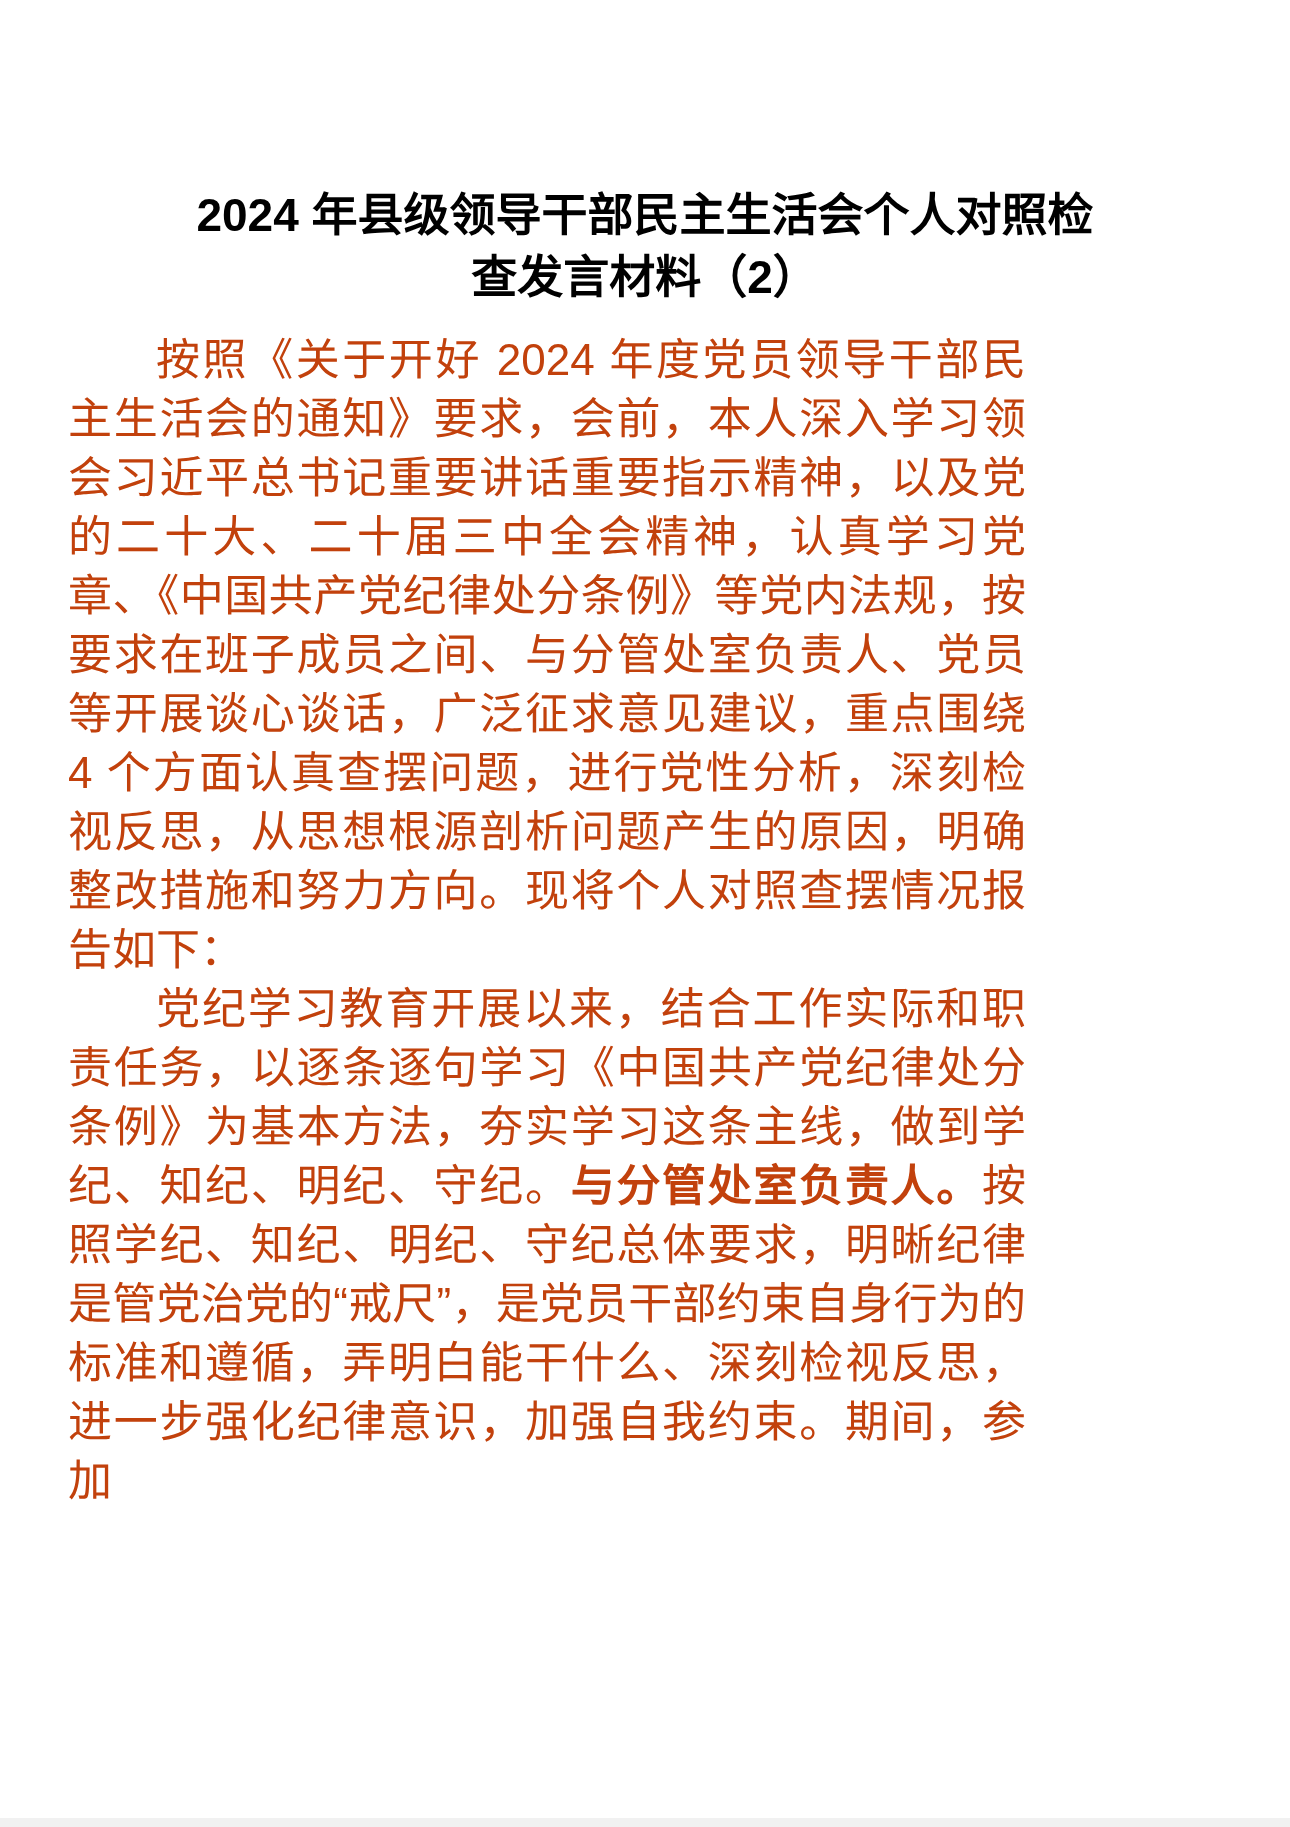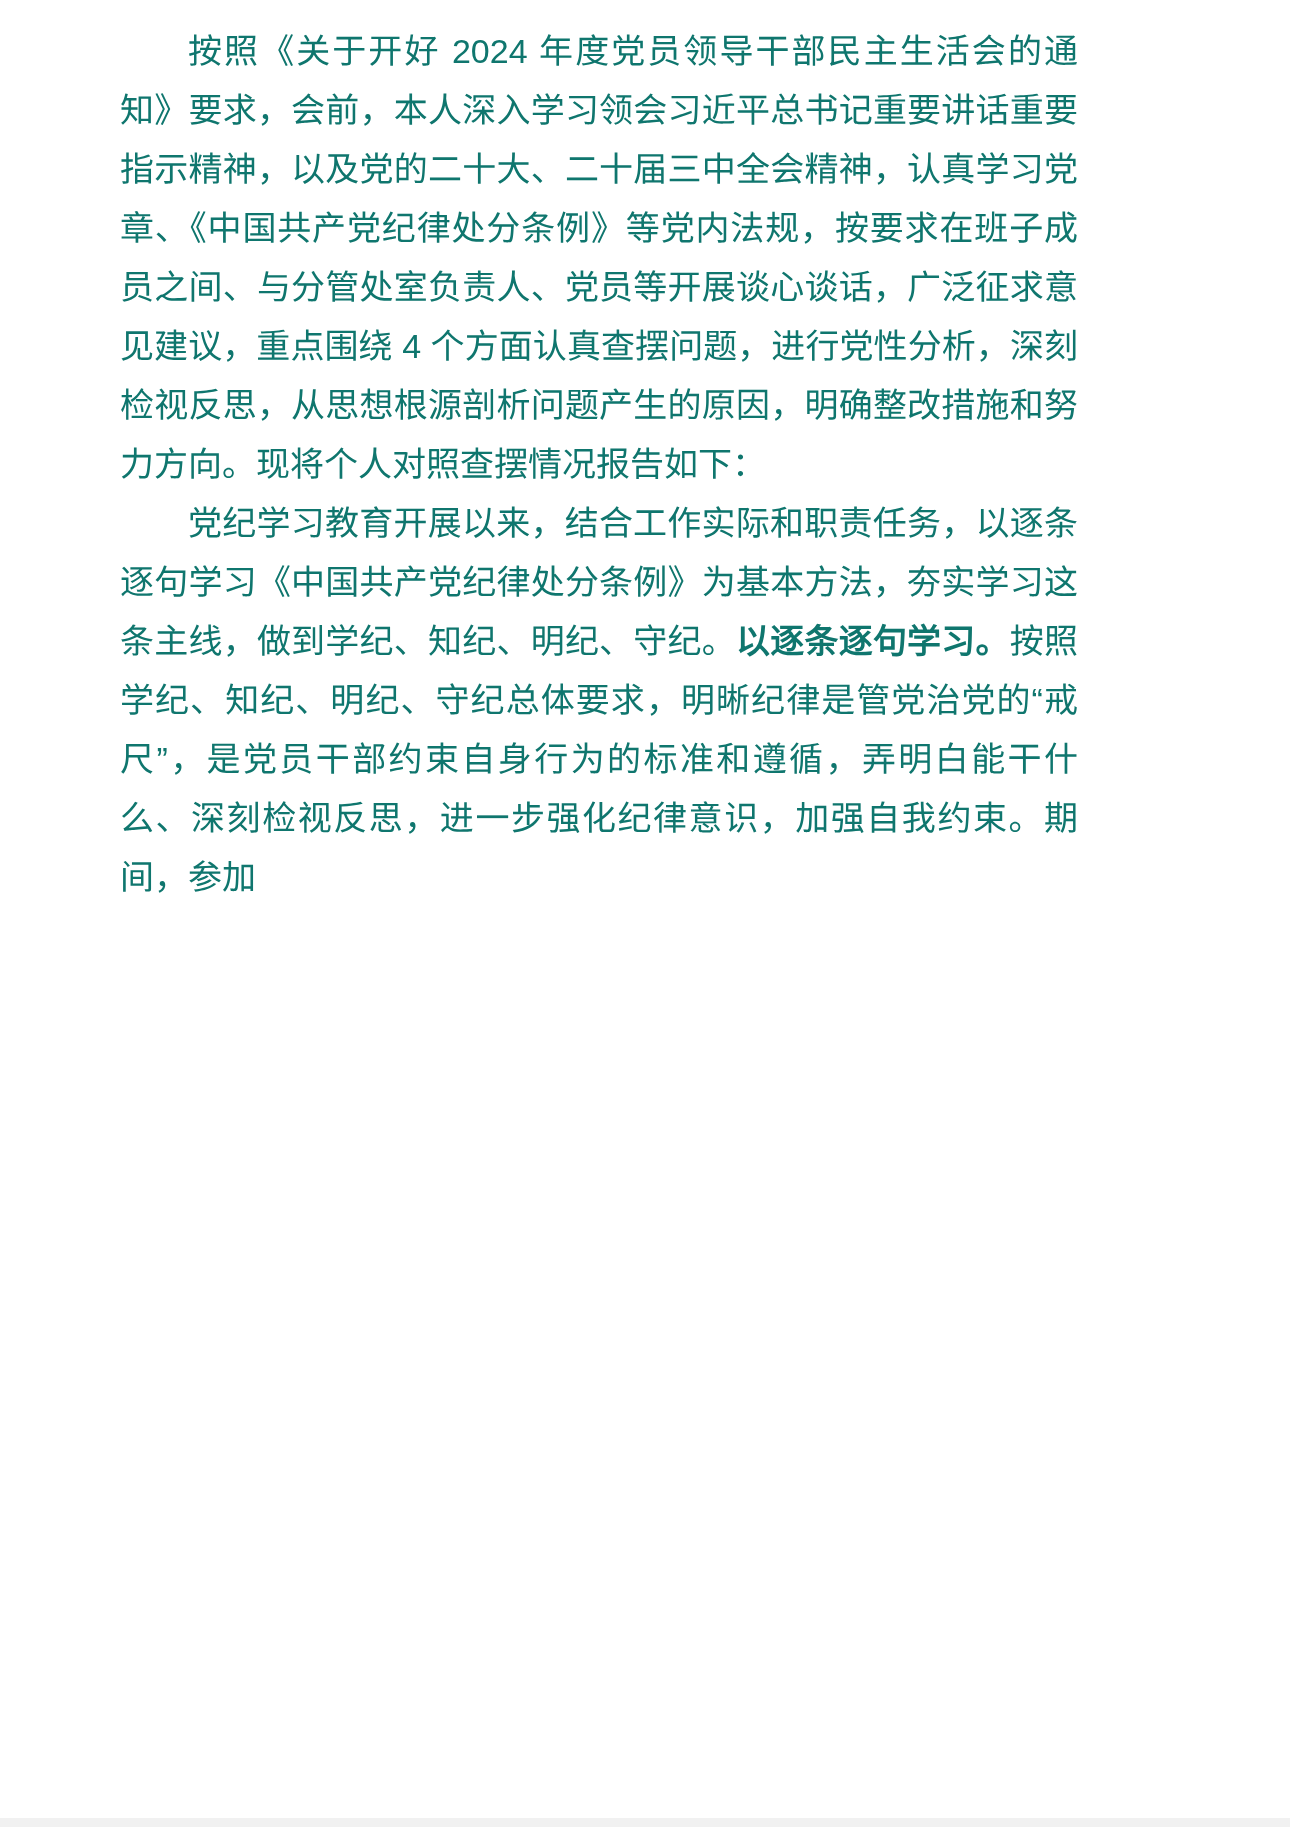--- a/index.html
+++ b/index.html
@@ -24,26 +24,26 @@
     width: 940px;
     margin: 184px auto 0 auto;
     text-align: center;
     font-size: 46px;
     line-height: 62px;
     font-weight: 700;
     color: #000000;
   }
   .doc-body {
     width: 958px;
-    margin-left: 120px;
+    margin-left: 68px;
     margin-top: 22px;
-    font-size: 34px;
+    font-size: 44px;
     line-height: 59px;
     text-align: justify;
-    color: #0f766e;
+    color: #c2410c;
   }
   .para {
     margin: 0;
     padding: 0;
     text-indent: 2em;
   }
   .para.heading {
     font-weight: 700;
   }
   .bold {
@@ -54,20 +54,21 @@
     left: 0;
     bottom: 0;
     width: 100%;
     height: 9px;
   }
 </style>
 </head>
 <body style="background: rgb(255, 255, 255);">
 
 <div class="page">
+  <h1 class="doc-title">2024 年县级领导干部民主生活会个人对照检查发言材料（2）</h1>
 
   <div class="doc-body" id="doc-body">
       <p class="para body"><span>按照《关于开好 2024 年度党员领导干部民主生活会的通知》要求，会前，本人深入学习领会习近平总书记重要讲话重要指示精神，以及党的二十大、二十届三中全会精神，认真学习党章、《中国共产党纪律处分条例》等党内法规，按要求在班子成员之间、与分管处室负责人、党员等开展谈心谈话，广泛征求意见建议，重点围绕 4 个方面认真查摆问题，进行党性分析，深刻检视反思，从思想根源剖析问题产生的原因，明确整改措施和努力方向。现将个人对照查摆情况报告如下：</span></p>
-      <p class="para body"><span>党纪学习教育开展以来，结合工作实际和职责任务，以逐条逐句学习《中国共产党纪律处分条例》为基本方法，夯实学习这条主线，做到学纪、知纪、明纪、守纪。</span><span class="bold">以逐条逐句学习。</span><span>按照学纪、知纪、明纪、守纪总体要求，明晰纪律是管党治党的“戒尺”，是党员干部约束自身行为的标准和遵循，弄明白能干什么、深刻检视反思，进一步强化纪律意识，加强自我约束。期间，参加</span></p>
+      <p class="para body"><span>党纪学习教育开展以来，结合工作实际和职责任务，以逐条逐句学习《中国共产党纪律处分条例》为基本方法，夯实学习这条主线，做到学纪、知纪、明纪、守纪。</span><span class="bold">与分管处室负责人。</span><span>按照学纪、知纪、明纪、守纪总体要求，明晰纪律是管党治党的“戒尺”，是党员干部约束自身行为的标准和遵循，弄明白能干什么、深刻检视反思，进一步强化纪律意识，加强自我约束。期间，参加</span></p>
     </div>
 
   <div class="page-gap" id="page-gap" style="background: rgb(241, 241, 241);"></div>
 </div>
 
 </body></html>

